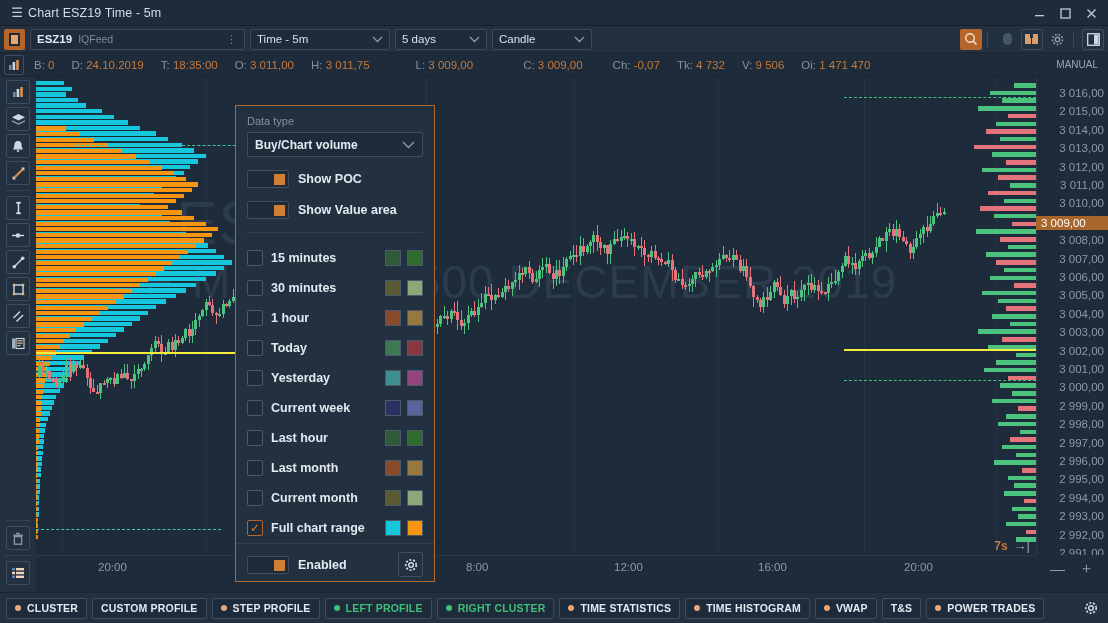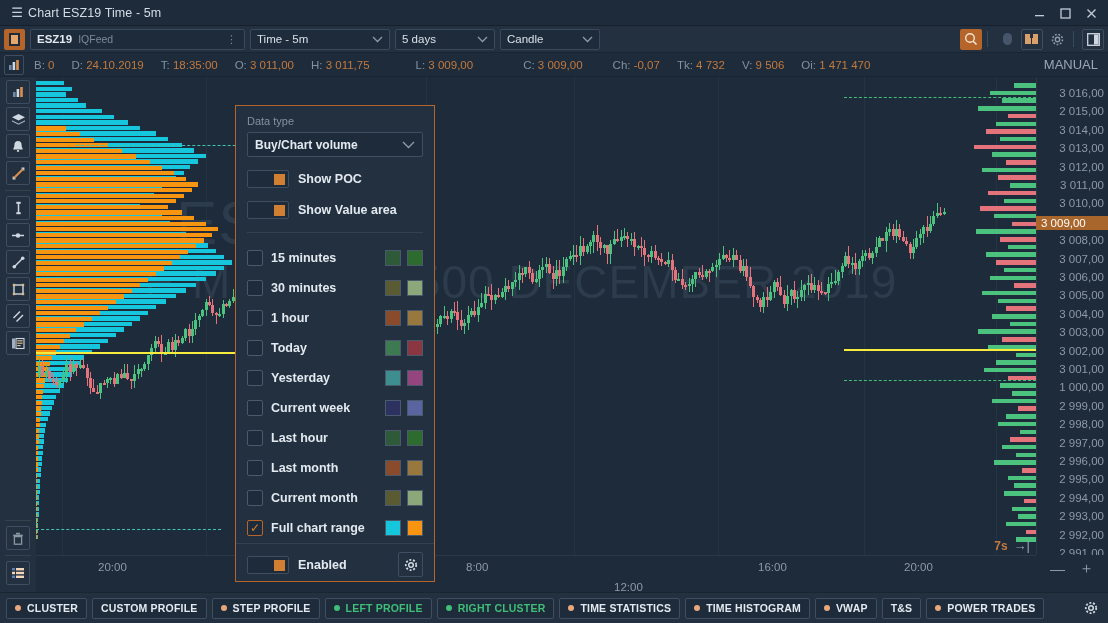--- a/index.html
+++ b/index.html
@@ -44,21 +44,21 @@
   .sym-name { color: #e3e9f0; font-size: 11.5px; font-weight: bold; }
   .sym-feed { color: #7d8a99; font-size: 10.5px; margin-left: 6px; }
   .sym-dots { margin-left: auto; color: #7d8a99; font-size: 11px; letter-spacing: 1px; line-height: 7px; }
   .sel {
     height: 21px; background: #1e2b3a; border: 1px solid #3a4a5c; border-radius: 2px;
     display: flex; align-items: center; padding: 0 6px; margin-right: 5px; cursor: pointer;
     color: #d8e0e9; font-size: 11.5px; position: relative;
   }
   .sel .cv { margin-left: auto; padding-left: 10px; color: #8e9aa8; }
   .sel-tf { width: 140px; }
-  .sel-rg { width: 100px; }
+  .sel-rg { width: 92px; }
   .sel-ct { width: 100px; }
   .tb-right { margin-left: auto; display: flex; align-items: center; }
   .tb-btn {
     width: 22px; height: 21px; border-radius: 2px; border: 1px solid transparent;
     display: flex; align-items: center; justify-content: center; margin-left: 3px; cursor: pointer;
   }
   .tb-btn.on { background: #b5652a; }
   .tb-btn.boxed { border-color: #3e4e60; }
   .tb-sep { width: 1px; height: 16px; background: #3a4a5c; margin: 0 5px; }
 
@@ -68,21 +68,21 @@
     background: #1e2b3a; display: flex; align-items: center; padding-left: 4px;
     font-size: 11.5px; border-bottom: 1px solid #1a2532;
   }
   .info-ico {
     width: 20px; height: 20px; border: 1px solid #3e4e60; border-radius: 2px;
     display: flex; align-items: center; justify-content: center; margin-right: 10px; cursor: pointer;
   }
   .fld { margin-right: 17px; white-space: nowrap; }
   .fld .k { color: #8391a1; }
   .fld .v { color: #c47a3d; }
-  .manual { position: absolute; right: 10px; color: #9aa6b4; font-size: 13px; }
+  .manual { position: absolute; right: 10px; color: #9aa6b4; font-size: 10px; }
 
   
   .rail {
     position: absolute; top: 77px; left: 0; width: 36px; height: 515px;
     background: #22303f;
   }
   .rail-btn {
     width: 24px; height: 24px; margin: 3px auto; border: 1px solid #3e4e60; border-radius: 2px;
     display: flex; align-items: center; justify-content: center; cursor: pointer;
   }
@@ -1085,36 +1085,36 @@
       <div class="ptick" style="top: 120.4px;">3 010,00</div>
       <div class="ptick hl" style="top: 138.8px;">3 009,00</div>
       <div class="ptick" style="top: 157.2px;">3 008,00</div>
       <div class="ptick" style="top: 175.6px;">3 007,00</div>
       <div class="ptick" style="top: 194px;">3 006,00</div>
       <div class="ptick" style="top: 212.4px;">3 005,00</div>
       <div class="ptick" style="top: 230.8px;">3 004,00</div>
       <div class="ptick" style="top: 249.2px;">3 003,00</div>
       <div class="ptick" style="top: 267.6px;">3 002,00</div>
       <div class="ptick" style="top: 286px;">3 001,00</div>
-      <div class="ptick" style="top: 304.4px;">1 000,00</div>
+      <div class="ptick" style="top: 304.4px;">3 000,00</div>
       <div class="ptick" style="top: 322.8px;">2 999,00</div>
       <div class="ptick" style="top: 341.2px;">2 998,00</div>
       <div class="ptick" style="top: 359.6px;">2 997,00</div>
       <div class="ptick" style="top: 378px;">2 996,00</div>
       <div class="ptick" style="top: 396.4px;">2 995,00</div>
       <div class="ptick" style="top: 414.8px;">2 994,00</div>
       <div class="ptick" style="top: 433.2px;">2 993,00</div>
       <div class="ptick" style="top: 451.6px;">2 992,00</div>
       <div class="ptick" style="top: 470px;">2 991,00</div>
     </div>
 
   <div class="taxis" id="taxis">
       <div class="ttick" style="left: 62px;">20:00</div>
       <div class="ttick" style="left: 430px;">8:00</div>
-      <div class="ttick" style="left: 578px; margin-top: 20px;">12:00</div>
+      <div class="ttick" style="left: 578px;">12:00</div>
       <div class="ttick" style="left: 722px;">16:00</div>
       <div class="ttick" style="left: 868px;">20:00</div>
     </div>
   <div class="zoombar">
     <span class="zb">—</span>
     <span class="zb">＋</span>
   </div>
   <div class="countdown">
     <span class="cd-txt">7s</span>
     <span class="cd-arrow">→|</span>

